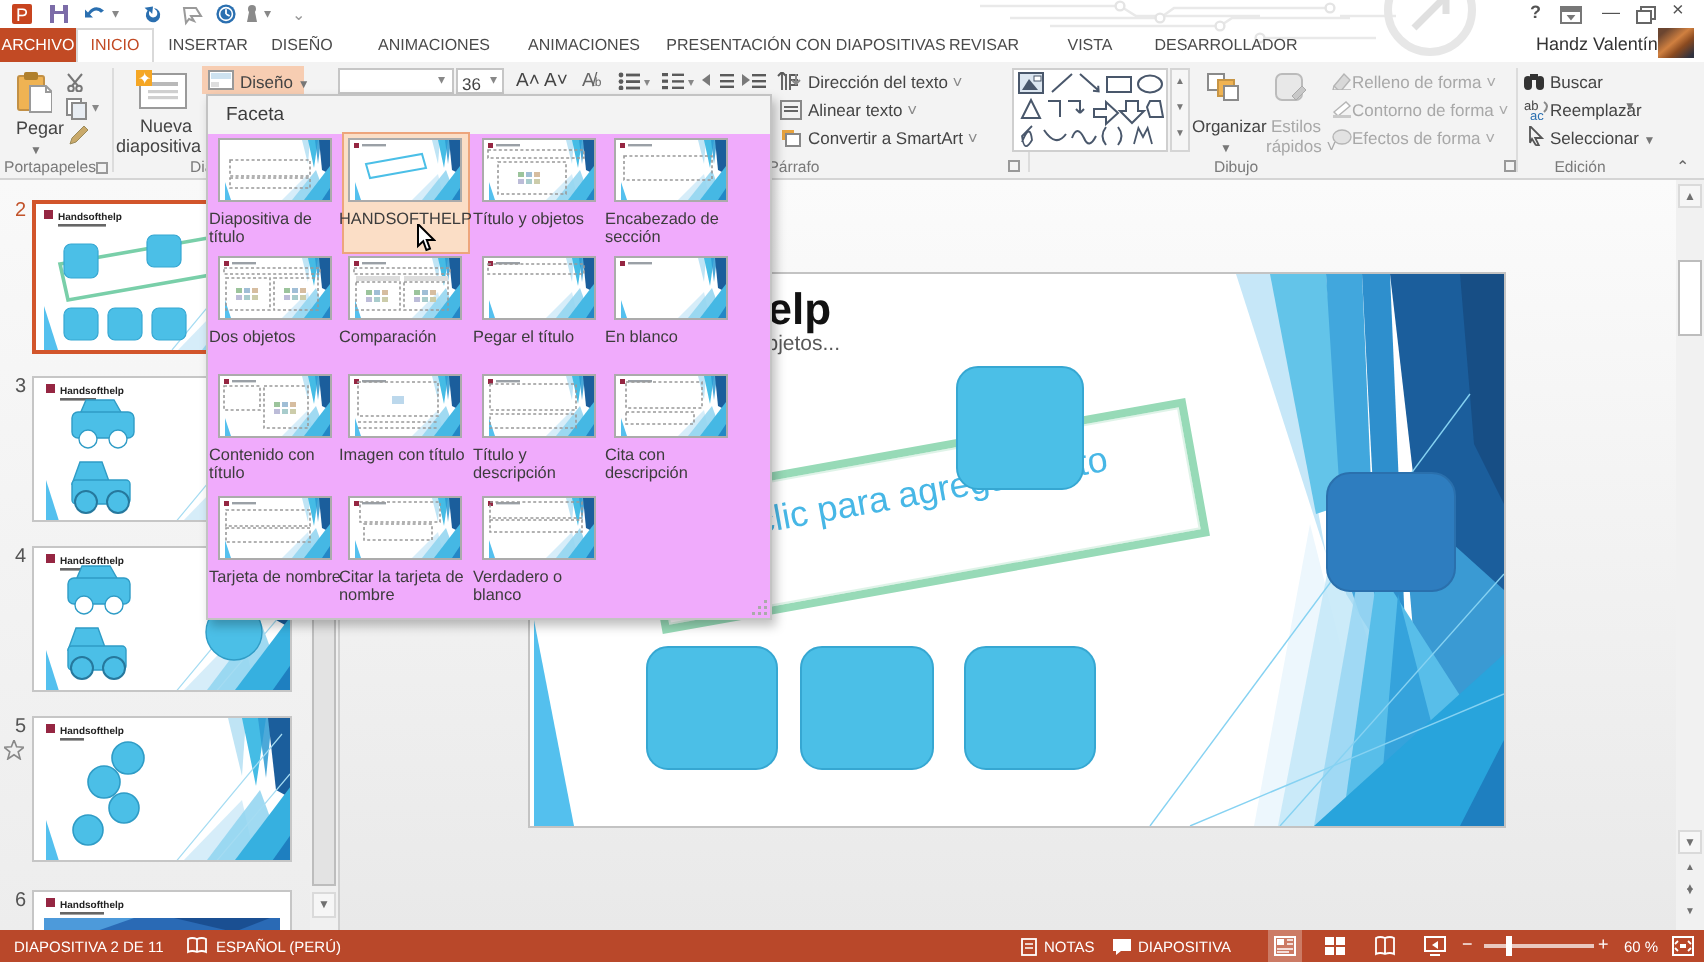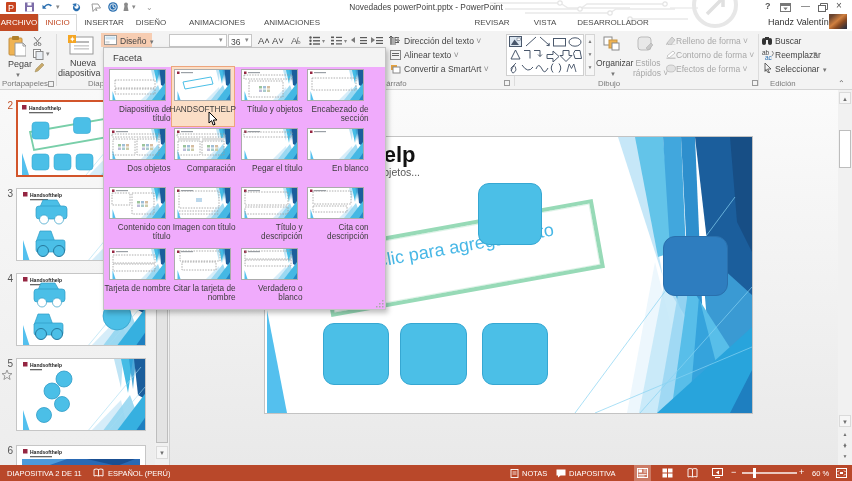--- a/index.html
+++ b/index.html
@@ -10,21 +10,21 @@
 #title{position:absolute;left:0;top:2px;width:852px;text-align:center;font-size:8.3px;color:#3f3f3f}
 .winbtn{position:absolute;top:1px;font-size:9px;color:#535353}
 
 #tabrow{position:absolute;left:0;top:14px;width:852px;height:17px}
 .tab{position:absolute;top:0;height:17px;line-height:17px;font-size:8px;color:#4a4a4a;text-align:center}
 #tab-archivo{left:0;width:38px;background:#c24a24;color:#fff}
 #tab-inicio{color:#c24a24;background:#fff;border:1px solid #d9d9d9;border-bottom:none}
 
 #ribbon{position:absolute;left:0;top:31px;width:852px;height:59px;background:#f3f3f3;border-bottom:1px solid #d4d4d4;color:#444}
 .gsep{position:absolute;top:3px;width:1px;height:52px;background:#dcdcdc}
-.glabel{position:absolute;font-size:7.8px;color:#7a7a7a;text-align:left}
+.glabel{position:absolute;font-size:7.8px;color:#7a7a7a;text-align:center}
 .rtxt{position:absolute;font-size:8.5px;color:#444;white-space:nowrap}
 .rtxt.dis{color:#a8a8a8}
 .launch{position:absolute;width:6px;height:6px;border-left:1px solid #999;border-bottom:1px solid #999}
 .launch:after{content:"";position:absolute;right:0px;top:0px;width:4px;height:4px;border-right:1px solid #999;border-top:1px solid #999}
 
 #statusbar{position:absolute;left:0;top:465px;width:852px;height:16px;background:#b9482a;color:#fff;font-size:7.5px}
 .sb{position:absolute;top:4px;white-space:nowrap}
 
 #mainarea{position:absolute;left:0;top:90px;width:852px;height:375px;background:linear-gradient(#fbfbfb,#e9e9e9)}
 #leftpanel{position:absolute;left:0;top:0;width:170px;height:375px;background:linear-gradient(#f9f9f9,#ededed);border-right:1px solid #d0d0d0}
@@ -32,21 +32,21 @@
 .tnum{position:absolute;left:2px;width:11px;text-align:right;font-size:10px;color:#555}
 
 #slide{position:absolute;left:265px;top:47px;width:487px;height:276px;background:#fff;outline:1px solid #c3c3c3}
 
 .sbtrack{position:absolute;background:#f1f1f1;border:1px solid #e3e3e3}
 .sbthumb{position:absolute;background:#e3e3e3;border:1px solid #bdbdbd}
 .sbbtn{position:absolute;background:#f6f6f6;border:1px solid #dadada;color:#707070;text-align:center}
 
 #gallery{position:absolute;left:103px;top:47px;width:283px;height:263px;background:#f0abfc;border:1px solid #c3c3c3;box-shadow:2px 3px 5px rgba(0,0,0,0.25)}
 .lt{position:absolute;width:57px;height:32px;background:#fff;border:1px solid #ababab}
-.ltlabel{position:absolute;width:66px;font-size:8.2px;line-height:9px;color:#3c3c3c;text-align:right}
+.ltlabel{position:absolute;width:66px;font-size:8.2px;line-height:9px;color:#3c3c3c;text-align:left}
 .csq{position:absolute;background:#4bbfe7;border:1px solid #36a7d2;border-radius:11px}
 </style></head>
 <body>
 <div id="app">
 
 <div id="titlebar">
  <svg class="abs" style="left:430px;top:0" width="340" height="30" viewBox="0 0 340 30">
   <g stroke="#e9e9e9" stroke-width="1.3" fill="none">
    <path d="M60 3 H130 l8 5 H200"></path>
           <path d="M75 9 H150 l7 -5 H235"></path>
@@ -78,21 +78,20 @@
   <path d="M71 2 a3.6 3.6 0 1 1 -3.2 1.2 l-1.5 -1.3 l4.2 -0.7 l-0.4 3.8 l-1.3 -1.5 a2.1 2.1 0 1 0 2.8 -0.7 z" fill="#2a6fb0"></path>
   <path d="M86 2 h6 l2.5 4 h-5 l1.5 2.5 l-2.5 -1 l-1.5 2 z" fill="none" stroke="#9a9a9a" stroke-width="1"></path>
   <circle cx="107" cy="5" r="4.8" fill="#2a6fb0"></circle>
         <circle cx="107" cy="5" r="3.2" fill="none" stroke="#fff" stroke-width="0.8"></circle>
         <path d="M107 5 l0 -2.4 M107 5 l1.8 1" stroke="#fff" stroke-width="0.9"></path>
   <circle cx="120" cy="2.5" r="2" fill="#8a8a8a"></circle>
         <path d="M118.5 4 h3 l1 5 h-5 z" fill="#8a8a8a"></path>
   <text x="126" y="7" font-size="7" fill="#888">▾</text>
   <text x="140" y="8" font-size="8" fill="#9a9a9a">⌄</text>
  </svg>
- <div id="title">Novedades powerPoint.pptx - PowerPoint</div>
  <div class="winbtn" style="left:765px;font-weight:bold">?</div>
  <svg class="abs" style="left:780px;top:3px" width="11" height="9">
         <rect x="0.5" y="0.5" width="10" height="8" fill="none" stroke="#777"></rect>
         <path d="M1 1 h9 v2 h-9 z" fill="#777"></path>
         <path d="M5.5 7.2 l-2.2 -2.7 h4.4 z" fill="#777"></path>
       </svg>
  <div class="winbtn" style="left:801px">—</div>
  <svg class="abs" style="left:818px;top:3px" width="10" height="9">
         <rect x="0.5" y="2.5" width="7" height="6" fill="#fff" stroke="#666"></rect>
         <path d="M2.5 2.5 v-2 h7 v6 h-2" fill="none" stroke="#666"></path>
@@ -100,20 +99,21 @@
  <div class="winbtn" style="left:836px;font-size:10px;top:0">×</div>
 </div>
 
 <div id="tabrow">
  <div class="tab" id="tab-archivo">ARCHIVO</div>
  <div class="tab" id="tab-inicio" style="left:38px;width:39px;line-height:15px">INICIO</div>
  <div class="tab" style="left:80px;width:48px">INSERTAR</div>
  <div class="tab" style="left:130px;width:42px">DISEÑO</div>
  <div class="tab" style="left:178px;width:78px">ANIMACIONES</div>
  <div class="tab" style="left:258px;width:68px">ANIMACIONES</div>
+ <div class="tab" style="left:328px;width:150px">PRESENTACIÓN CON DIAPOSITIVAS</div>
  <div class="tab" style="left:470px;width:44px">REVISAR</div>
  <div class="tab" style="left:526px;width:38px">VISTA</div>
  <div class="tab" style="left:570px;width:86px">DESARROLLADOR</div>
  <div class="abs" style="left:768px;top:3px;font-size:9px;color:#333">Handz Valentín <span style="color:#888;font-size:7px">▾</span></div>
  <div class="abs" style="left:829px;top:0px;width:18px;height:15px;background:linear-gradient(140deg,#6b4530 15%,#d08040 45%,#8a4a20 65%,#32323e 92%)"></div>
 </div>
 
 <div id="ribbon">
 
  <svg class="abs" style="left:8px;top:5px" width="18" height="23" viewBox="0 0 18 23">

